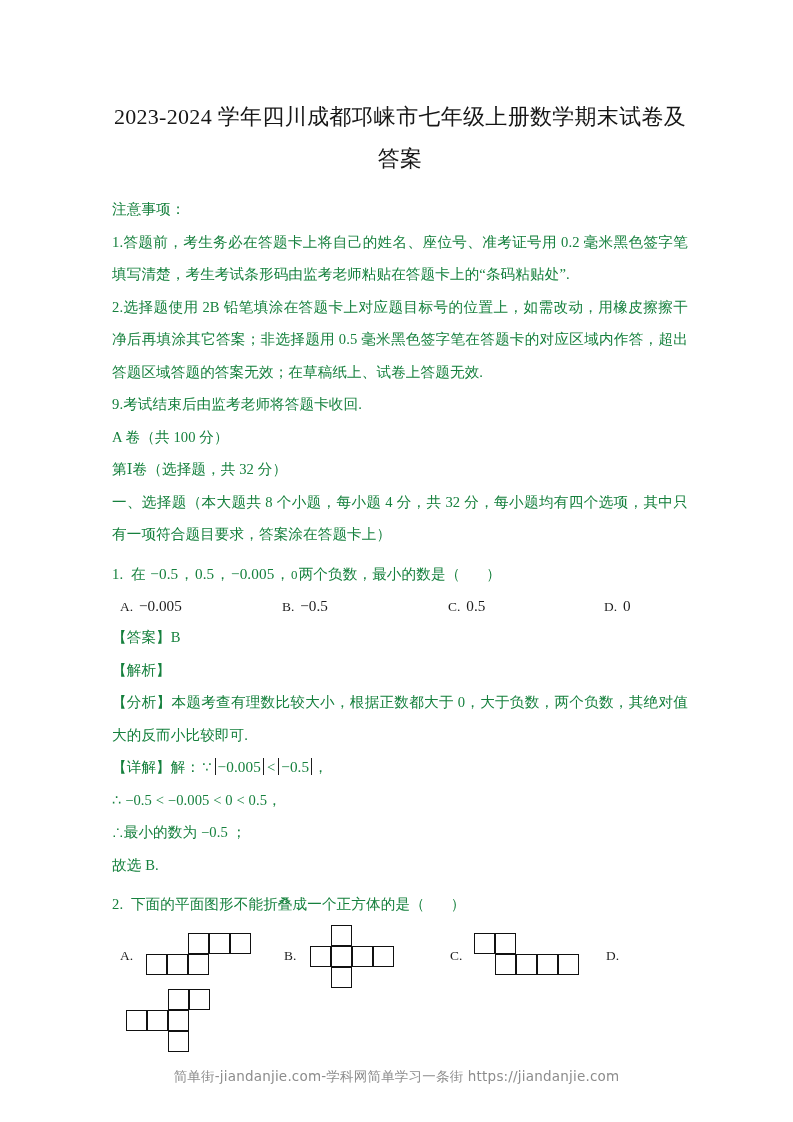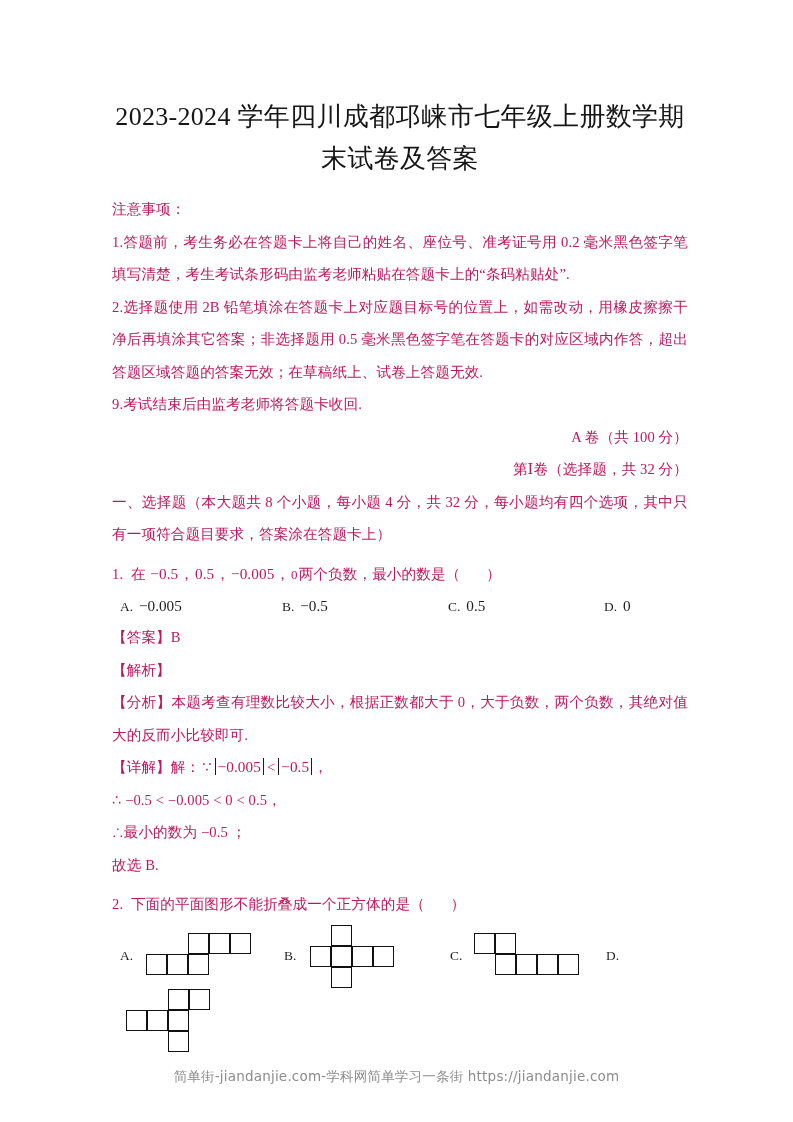--- a/index.html
+++ b/index.html
@@ -24,40 +24,40 @@
   }
   .content {
     position: absolute;
     left: 112px;
     top: 96px;
     width: 576px;
   }
 
   
   .doc-title {
-    font-size: 26px;
+    font-size: 22px;
     line-height: 42px;
     text-align: center;
     letter-spacing: 0.3px;
     color: #161616;
     margin: 0 0 6px 0;
     font-weight: 400;
   }
 
   
   .para {
     font-size: 14.6px;
     line-height: 32.5px;
     text-align: justify;
     margin: 0;
-    color: #be185d;
+    color: #15803d;
     letter-spacing: 0.1px;
   }
   .para.center {
-    text-align: right;
+    text-align: left;
   }
   .spacer-sm { height: 7px; }
 
   
   .mnum {
     font-family: "Liberation Serif", "DejaVu Serif", serif;
     font-size: 15.2px;
     padding: 0 1px;
   }
   .msmall {

